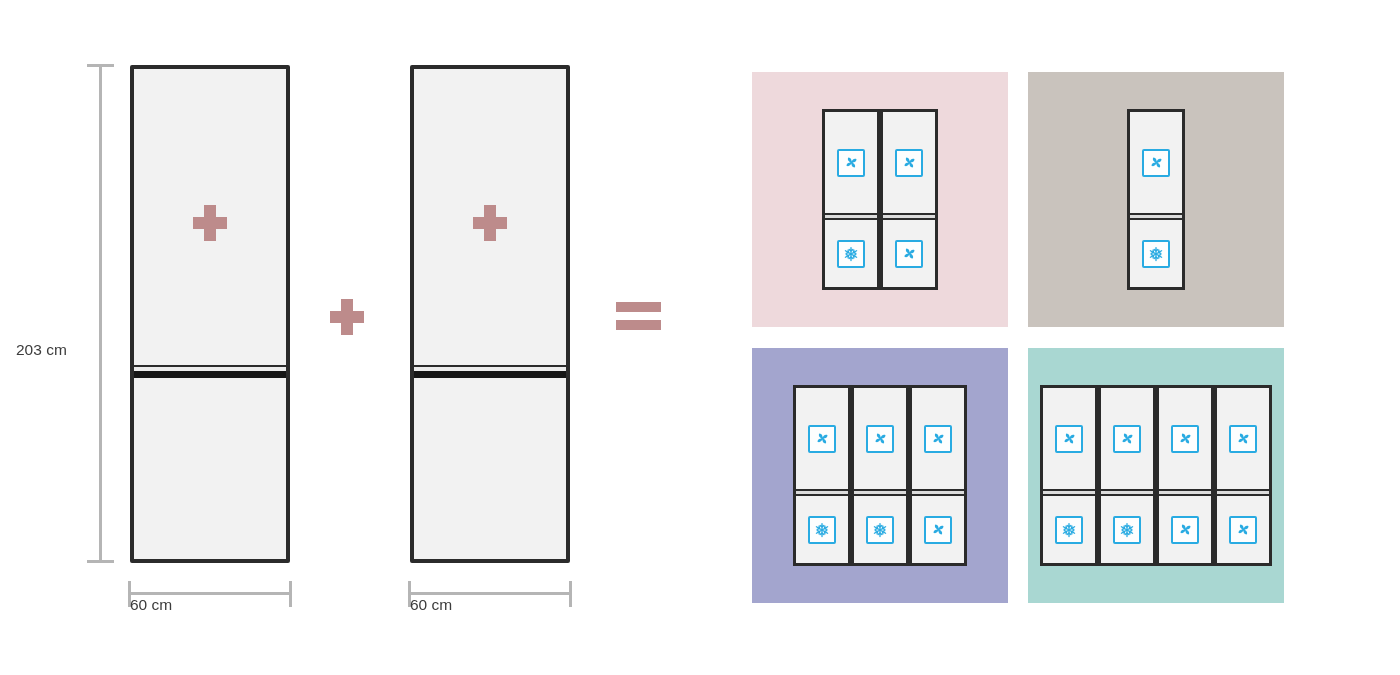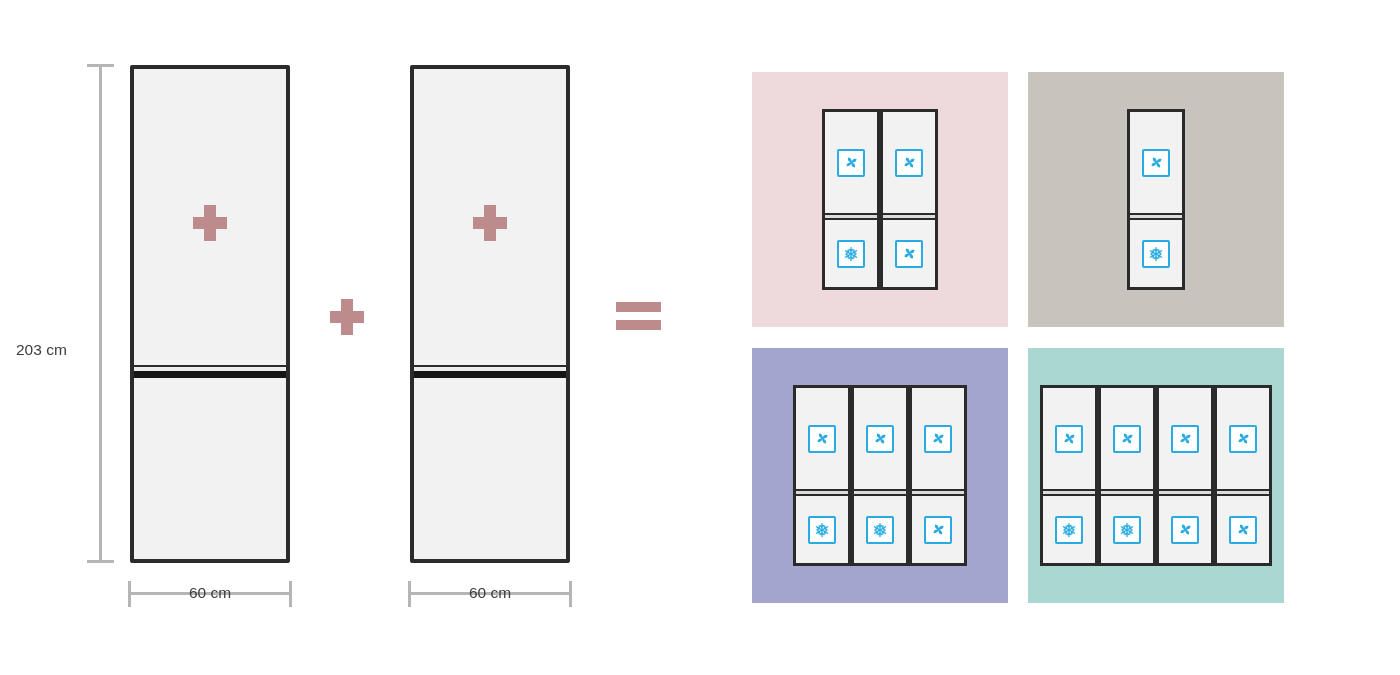--- a/index.html
+++ b/index.html
@@ -23,21 +23,21 @@
   .vdim .cap.top{top:0;}
   .vdim .cap.bot{bottom:0;}
   .hlab{left:16px;top:305px;width:76px;text-align:left;margin-top:36px;}
 
   .hdim{position:absolute;top:592px;width:160px;height:3px;background:var(--dim);}
   .hdim .vcap{position:absolute;top:-11px;width:3px;height:26px;background:var(--dim);}
   .hdim .vcap.l{left:-2px;}
   .hdim .vcap.r{right:-2px;}
   .d1{left:130px;}
   .d2{left:410px;}
-  .wlab{top:584px;width:160px;text-align:center;}
+  .wlab{top:596px;width:160px;text-align:left;}
   .w1{left:130px;}
   .w2{left:410px;}
 
   
   .fridge{position:absolute;top:65px;width:160px;height:498px;box-sizing:border-box;
           border:4px solid var(--border);background:var(--fill);border-radius:2px;}
   .f1{left:130px;} .f2{left:410px;}
   .door{position:absolute;left:0;right:0;}
   .door.top{top:0;height:296px;}
   .door.bottom{top:309px;bottom:0;}

